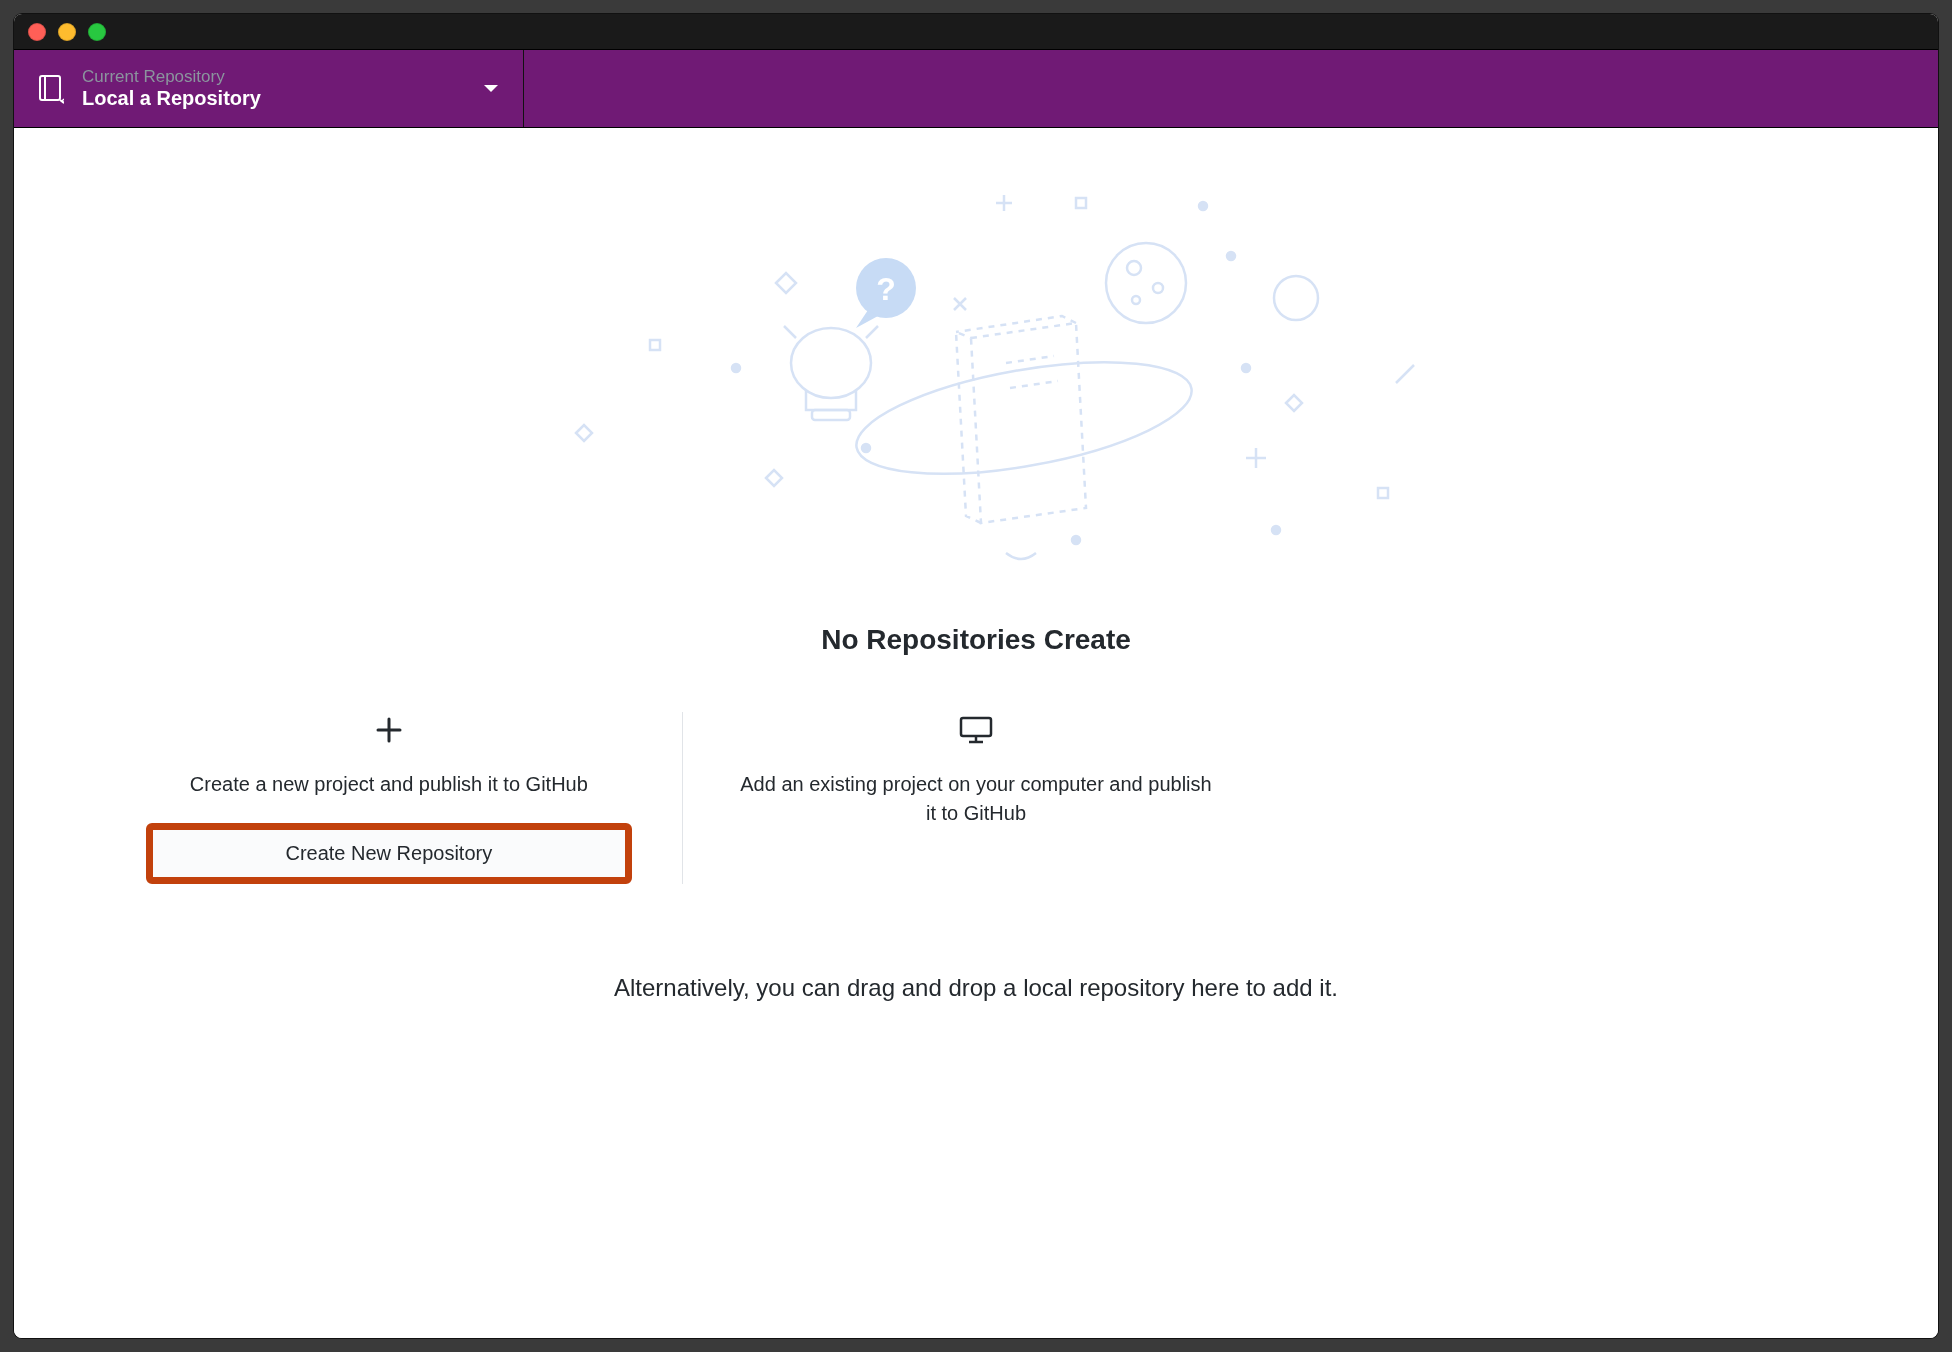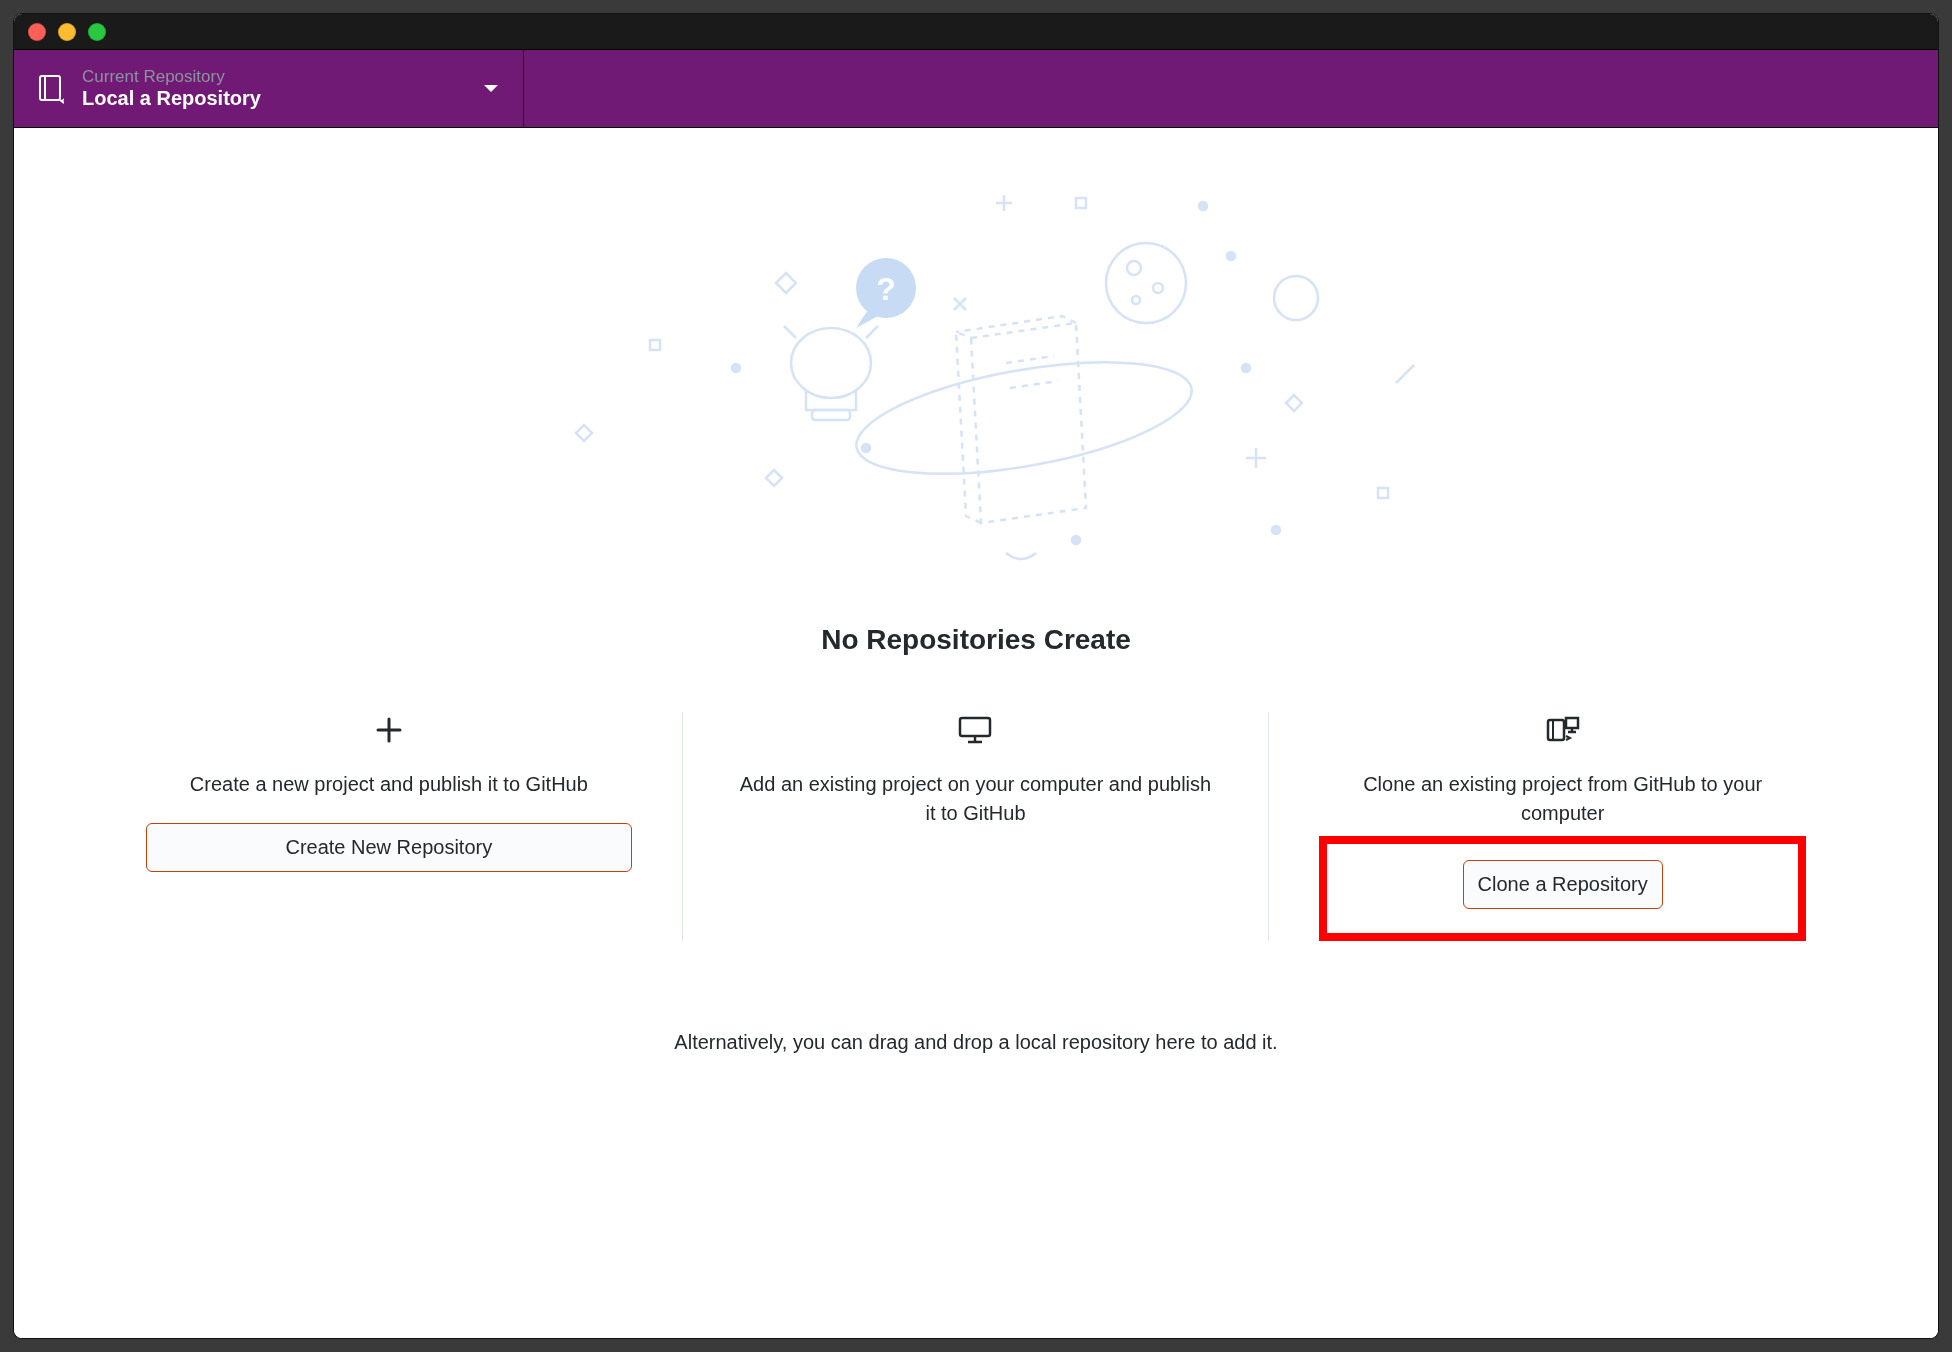--- a/index.html
+++ b/index.html
@@ -88,32 +88,32 @@
       border-right: 1px solid #e1e4e8;
     }
     .option:last-child { border-right: none; }
     .option .icon-wrap { height: 36px; display: flex; align-items: center; justify-content: center; margin-bottom: 22px; }
     .option .desc { font-size: 20px; color: #24292e; line-height: 1.45; margin-bottom: 24px; }
     .btn {
       padding: 12px 14px;
       font-size: 20px;
       color: #24292e;
       background: #fafbfc;
-      border: 1px solid #c2410c;
+      border: 7px solid #c2410c;
       border-radius: 6px;
       cursor: pointer;
     }
     .highlight-box {
       border: 8px solid #ff0000;
       padding: 16px 24px 24px;
       margin-top: -16px;
     }
     .alt-text {
       margin-top: 90px;
-      font-size: 20px;
+      font-size: 24px;
       color: #24292e;
     }
     .repo-icon path, .repo-icon rect { stroke: #fff; }
     svg { display: block; }
   </style>
 </head>
 <body>
 
 <div class="window">
 
@@ -221,36 +221,20 @@
         <div class="icon-wrap">
           <svg width="34" height="28" viewBox="0 0 34 28">
               <rect x="2" y="2" width="30" height="18" rx="2" stroke="#24292e" stroke-width="2.5" fill="none"></rect>
               <line x1="10" y1="26" x2="24" y2="26" stroke="#24292e" stroke-width="2.5"></line>
               <line x1="17" y1="20" x2="17" y2="26" stroke="#24292e" stroke-width="2.5"></line>
             </svg>
         </div>
         <div class="desc">Add an existing project on your computer and publish it to GitHub</div>
       </div>
 
-      <div class="option">
-        <div class="icon-wrap">
-          <svg width="34" height="28" viewBox="0 0 34 28">
-            <rect x="2" y="4" width="16" height="20" rx="2" stroke="#24292e" stroke-width="2.5" fill="none"></rect>
-            <line x1="7" y1="4" x2="7" y2="24" stroke="#24292e" stroke-width="2"></line>
-            <rect x="20" y="2" width="12" height="10" stroke="#24292e" stroke-width="2.5" fill="none"></rect>
-            <line x1="26" y1="12" x2="26" y2="16" stroke="#24292e" stroke-width="2.5"></line>
-            <line x1="22" y1="16" x2="30" y2="16" stroke="#24292e" stroke-width="2.5"></line>
-            <path d="M20 24 l4 -2 l-4 -2" stroke="#24292e" stroke-width="2" fill="none"></path>
-          </svg>
-        </div>
-        <div class="desc">Clone an existing project from GitHub to your computer</div>
-        <div class="highlight-box">
-          <button class="btn">Clone a Repository</button>
-        </div>
-      </div>
 
     </div>
 
     <div class="alt-text">Alternatively, you can drag and drop a local repository here to add it.</div>
 
   </div>
 
 </div>
 
 </body></html>

